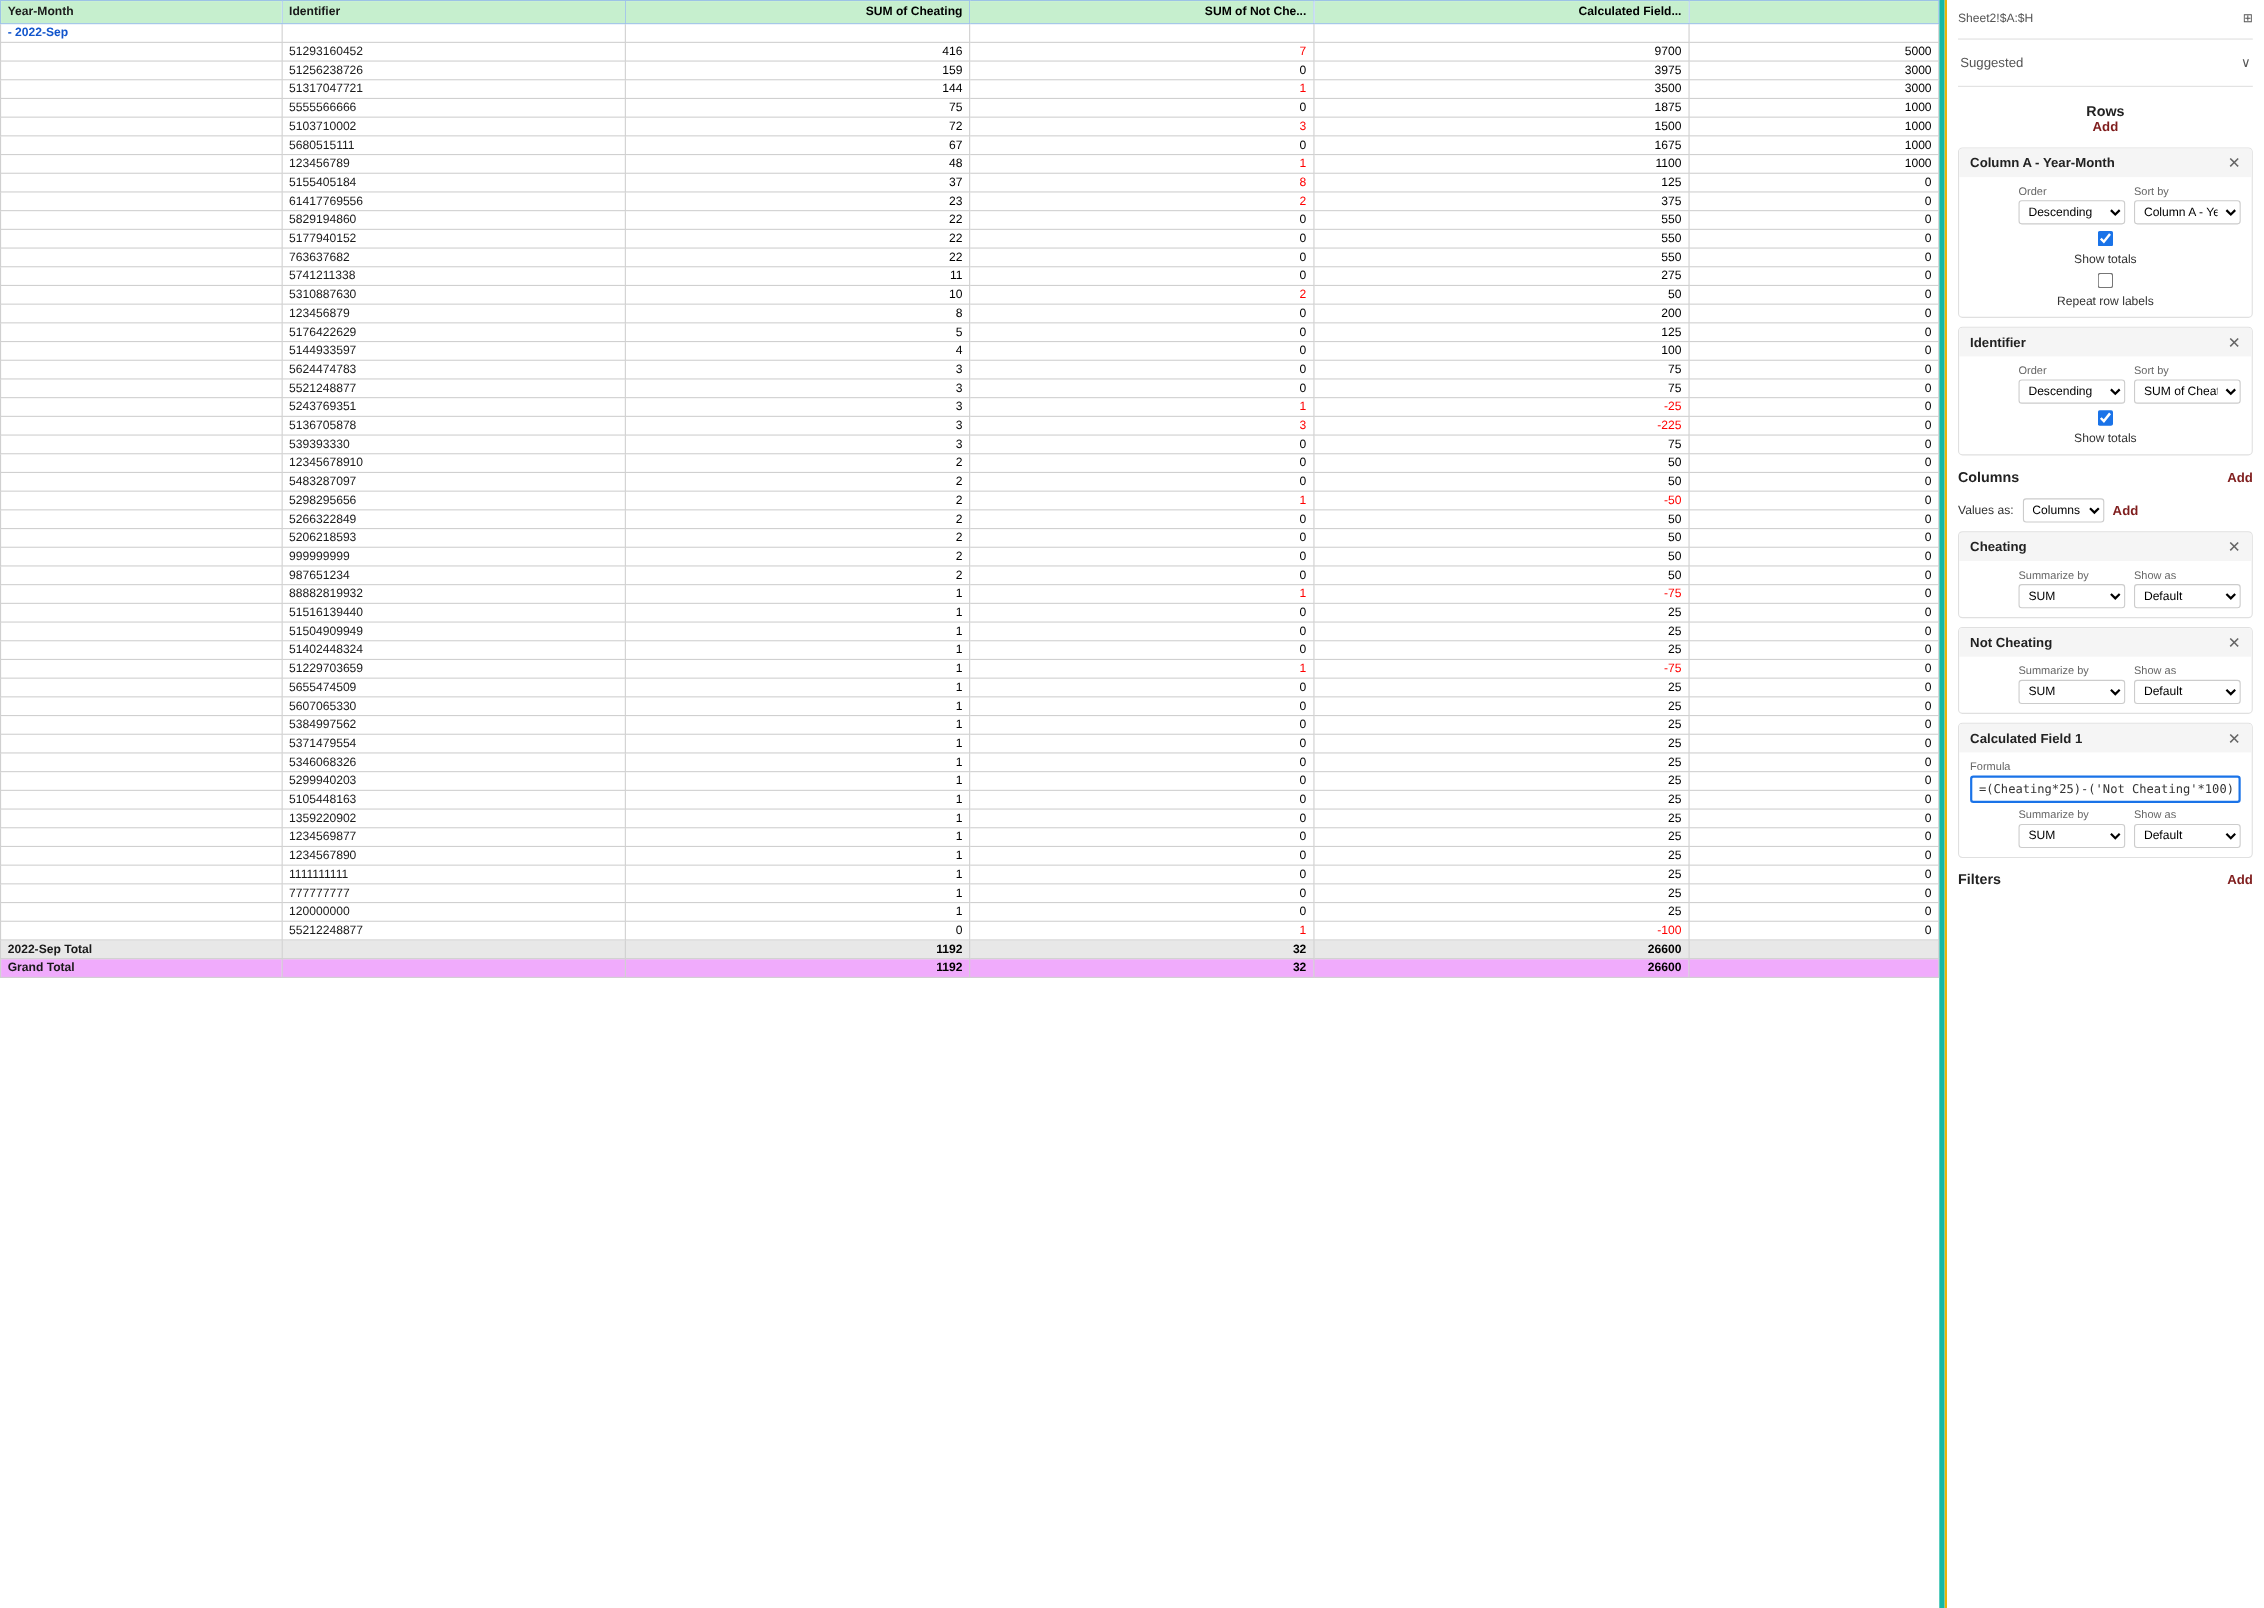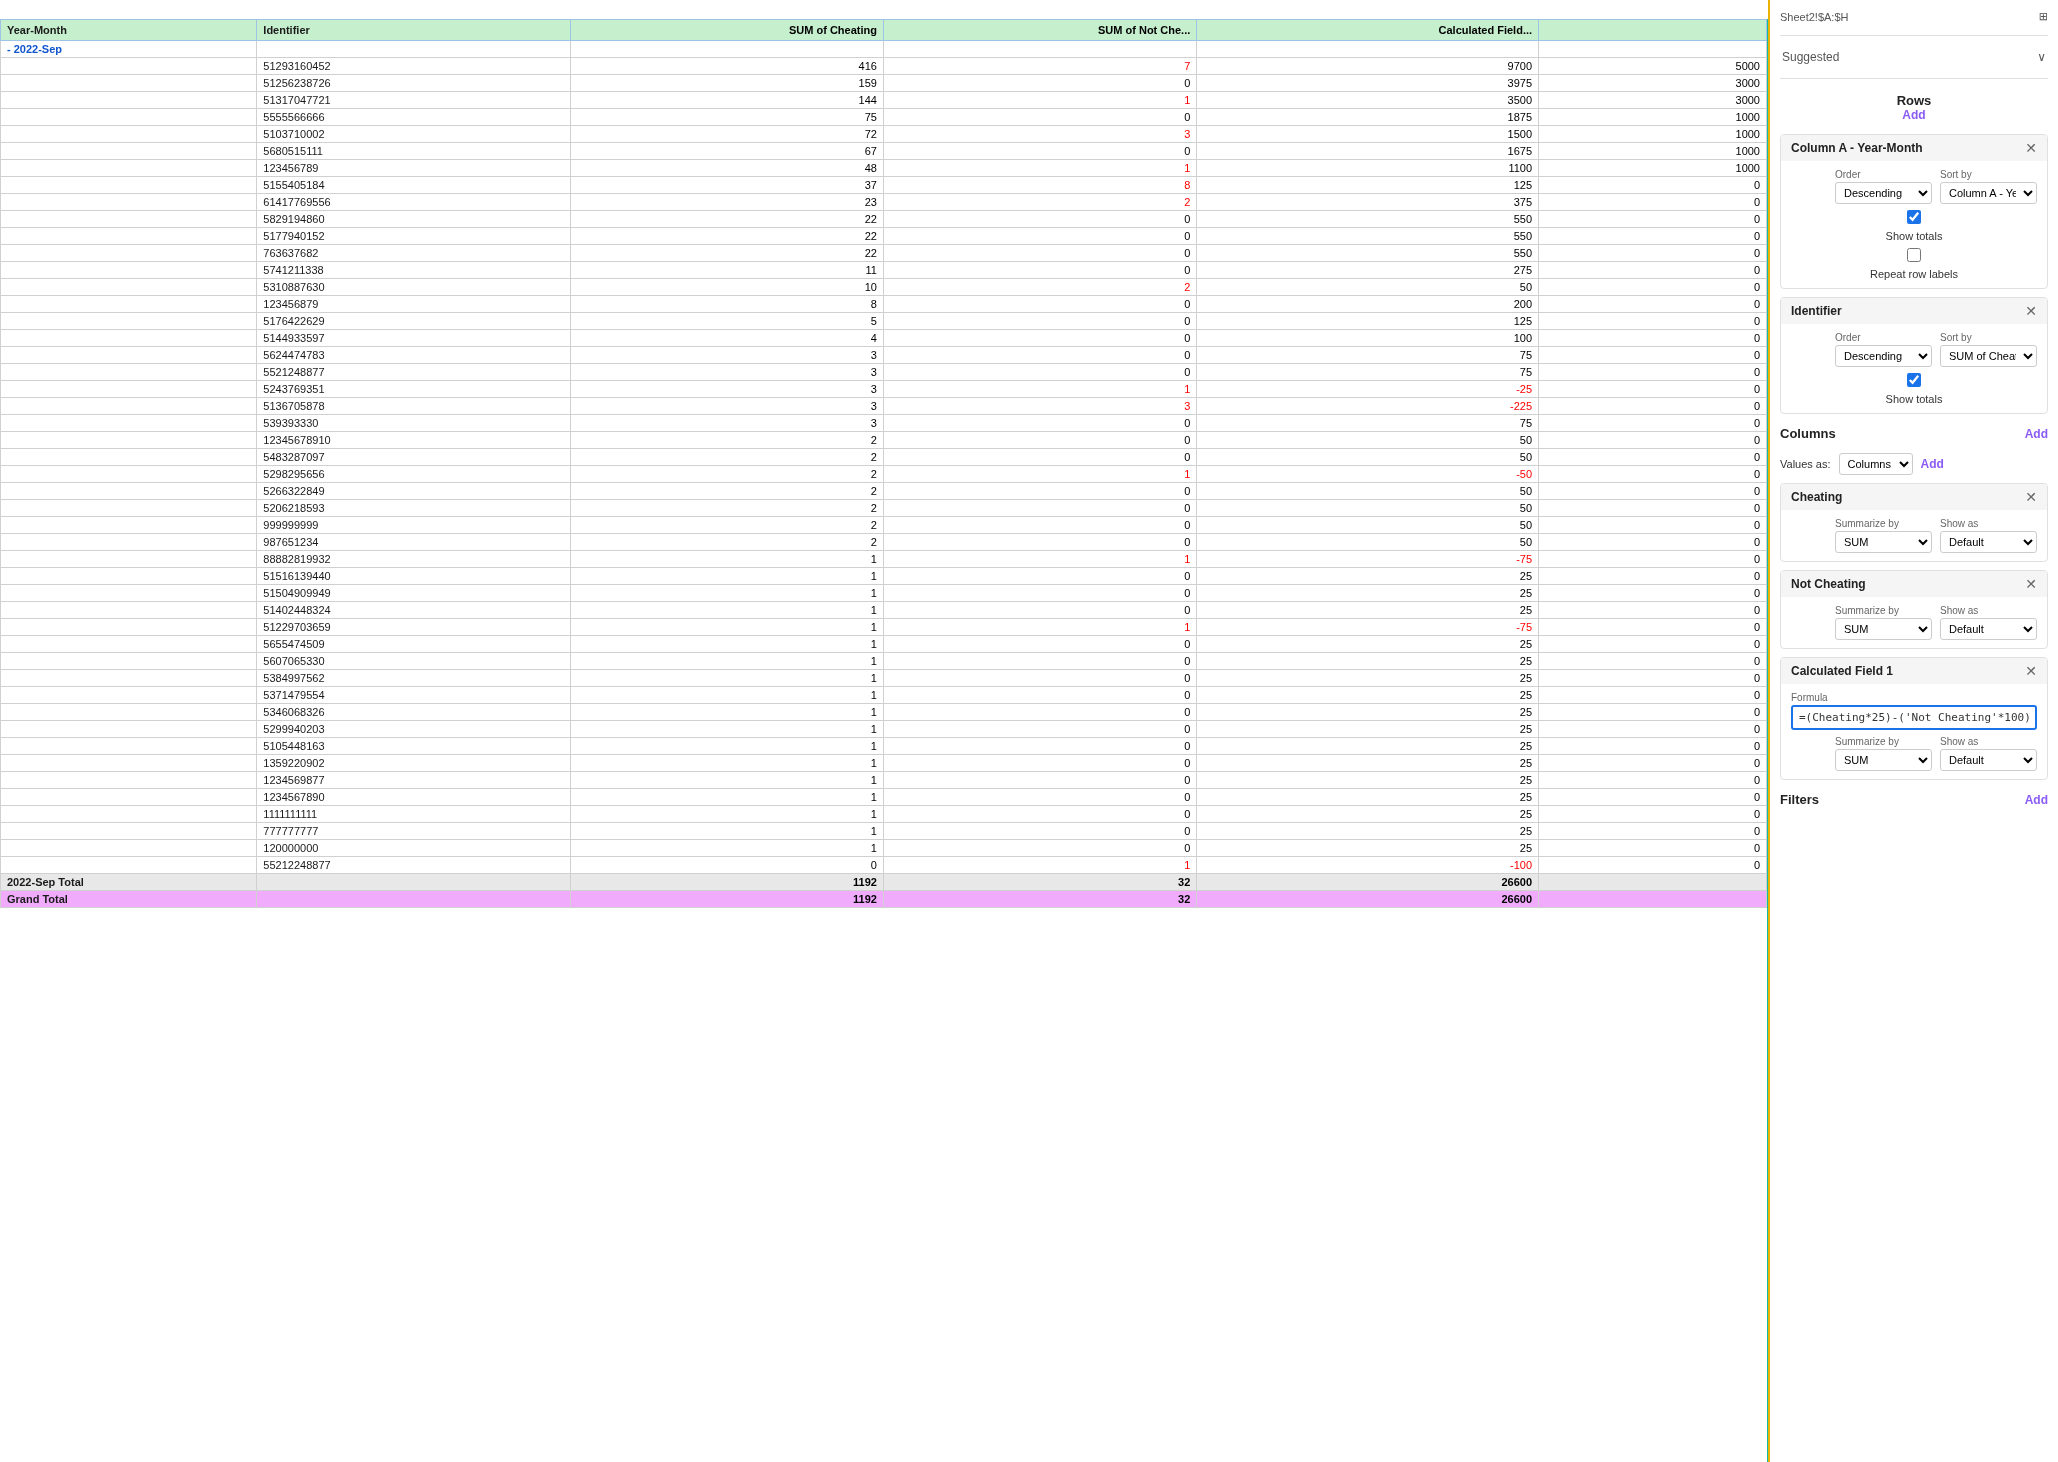--- a/index.html
+++ b/index.html
@@ -2,22 +2,21 @@
 <html><head>
   <meta charset="utf-8">
   <style>
     * { box-sizing: border-box; margin: 0; padding: 0; }
     body { font-family: Arial, sans-serif; font-size: 12px; background: #fff; display: flex; height: 100vh; overflow: hidden; }
 
     
     #table-area {
       flex: 1;
       overflow: auto;
-      border-right: 1px solid #14b8a6;
-      margin-top: 19px;
+      border-right: 5px solid #14b8a6;
     }
 
     table {
       border-collapse: collapse;
       width: 100%;
       min-width: 520px;
     }
 
     thead th {
       background: #c6efce;
@@ -92,21 +91,21 @@
     }
 
     .panel-section-body {
       padding: 8px 10px;
       display: flex;
       flex-direction: column;
       gap: 6px;
     }
 
     .add-btn {
-      color: #8b5cf6;
+      color: #7f1d1d;
       font-weight: bold;
       cursor: pointer;
       font-size: 12px;
       background: none;
       border: none;
     }
 
     .close-btn {
       cursor: pointer;
       color: #666;

